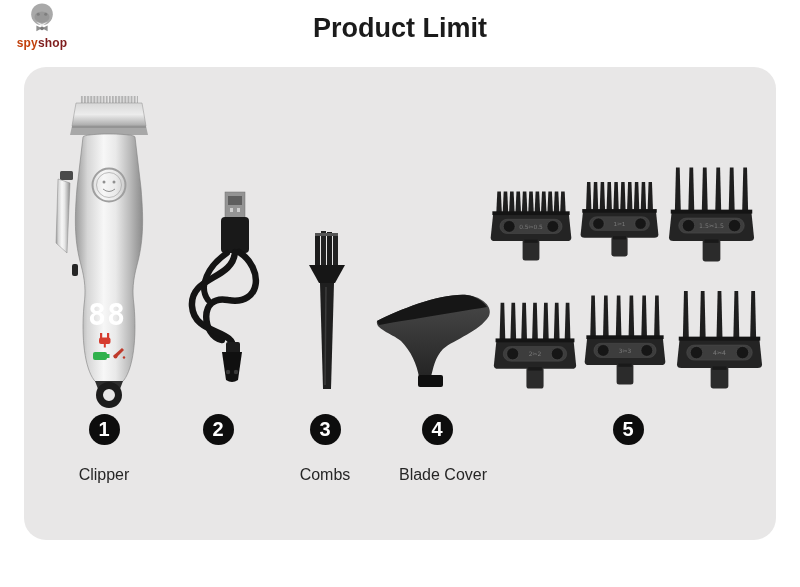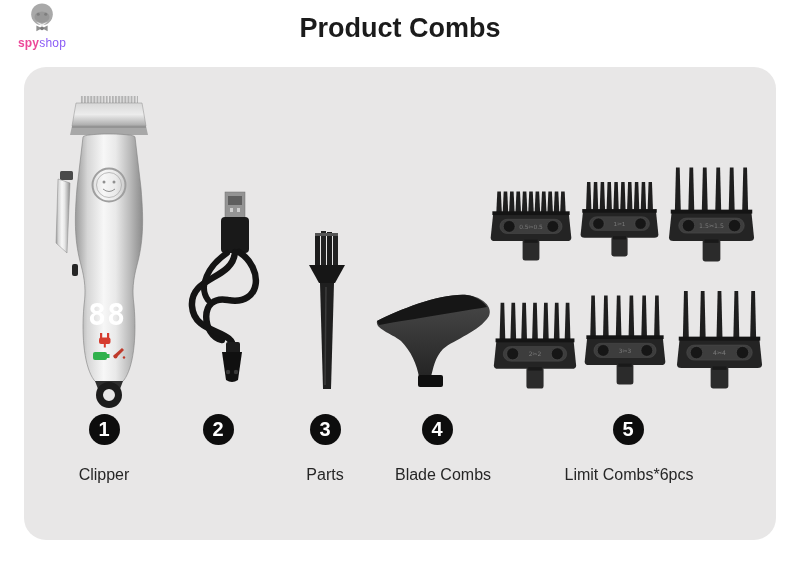--- a/index.html
+++ b/index.html
@@ -1,21 +1,21 @@
 <!DOCTYPE html>
 <html><head>
 <meta charset="utf-8">
 <style>
   html,body{margin:0;padding:0;background:#ffffff;}
   .stage{position:relative;width:800px;height:587px;background:#ffffff;overflow:hidden;
          font-family:"Liberation Sans", sans-serif;}
   .brand{position:absolute;left:10px;top:2px;width:64px;text-align:center;}
   .brand-text{font-size:12px;font-weight:bold;letter-spacing:.2px;margin-top:-2px;}
-  .brand-text .spy{color:#ec4899;}
-  .brand-text .shop{color:#8b5cf6;font-weight:normal;}
+  .brand-text .spy{color:#c2410c;}
+  .brand-text .shop{color:#7f1d1d;font-weight:bold;}
   .page-title{position:absolute;left:0;right:0;top:13px;text-align:center;
               font-size:27px;font-weight:600;color:#1b1b1b;}
   .panel{position:absolute;left:24px;top:67px;width:752px;height:473px;
          background:#e8e7e7;border-radius:22px;}
   .item{position:absolute;}
   .badge{position:absolute;top:414px;width:31px;height:31px;border-radius:50%;
          background:#0d0d0d;color:#ffffff;display:flex;align-items:center;justify-content:center;
          font-size:20px;font-weight:bold;}
   .plabel{position:absolute;top:466px;transform:translateX(-50%);
           font-size:16px;color:#262626;white-space:nowrap;}
@@ -34,21 +34,21 @@
       <polygon points="14,21 20,26 26,21 20,23.5" fill="#ececec"></polygon>
       <polygon points="14,25 20,28 14,31" fill="#8f8f8f"></polygon>
       <polygon points="26,25 20,28 26,31" fill="#8f8f8f"></polygon>
       <circle cx="20" cy="28" r="2" fill="#7a7a7a"></circle>
     </svg>
     <div class="brand-text">
       <span class="spy">spy</span><span class="shop">shop</span>
     </div>
   </div>
 
-  <div class="page-title">Product Combs</div>
+  <div class="page-title">Product Limit</div>
 
   <div class="panel"></div>
 
   <svg class="item" style="left:50px;top:93px" width="118" height="317" viewBox="0 0 118 317">
     <defs>
       <linearGradient id="chrome" x1="0" y1="0" x2="1" y2="0">
         <stop offset="0" stop-color="#9a9a9a"></stop>
           <stop offset=".18" stop-color="#d6d6d6"></stop>
         <stop offset=".42" stop-color="#f7f7f7"></stop>
           <stop offset=".6" stop-color="#e9e9e9"></stop>
@@ -255,17 +255,16 @@
       <rect x="42" y="111" width="16" height="4" fill="#191919"></rect>
     </svg>
 
   <div class="badge" style="left:88.5px">1</div>
   <div class="badge" style="left:202.5px">2</div>
   <div class="badge" style="left:309.5px">3</div>
   <div class="badge" style="left:421.5px">4</div>
   <div class="badge" style="left:612.5px">5</div>
 
   <div class="plabel" style="left:104px">Clipper</div>
-  <div class="plabel" style="left:325px">Parts</div>
-  <div class="plabel" style="left:443px">Blade Combs</div>
-  <div class="plabel" style="left:629px">Limit Combs*6pcs</div>
+  <div class="plabel" style="left:325px">Combs</div>
+  <div class="plabel" style="left:443px">Blade Cover</div>
 
 </div>
 
 </body></html>

